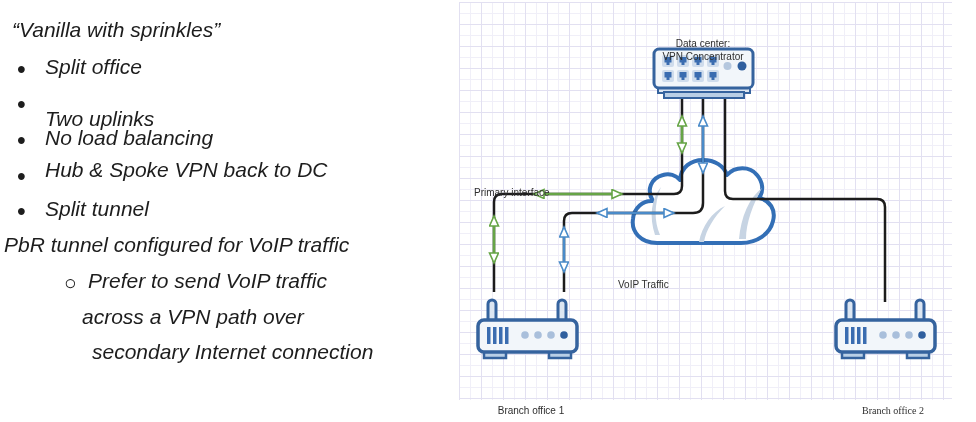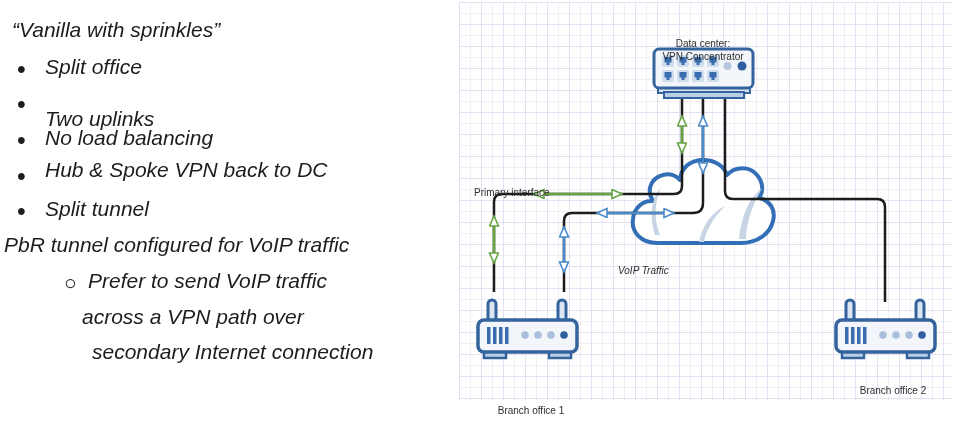--- a/index.html
+++ b/index.html
@@ -151,15 +151,15 @@
   <g transform="translate(836,300)">
     <use href="#router"></use>
   </g>
 </svg>
 
 <div class="dlabel center" style="left:623px;top:9px;width:160px;">
   <div>Data center:</div>
   <div>VPN Concentrator</div>
 </div>
 <div class="dlabel" style="left:474px;top:158px;">Primary interface</div>
-<div class="dlabel" style="left:618px;top:236px;font-style:italic;">VoIP Traffic</div>
+<div class="dlabel" style="left:618px;top:250px;">VoIP Traffic</div>
 <div class="dlabel center" style="left:471px;top:376px;width:120px;">Branch office 1</div>
-<div class="dlabel center" style="left:833px;top:356px;width:120px;">Branch office 2</div>
+<div class="dlabel center" style="left:833px;top:376px;width:120px;font-family:Liberation Serif, serif;">Branch office 2</div>
 
 </body></html>

